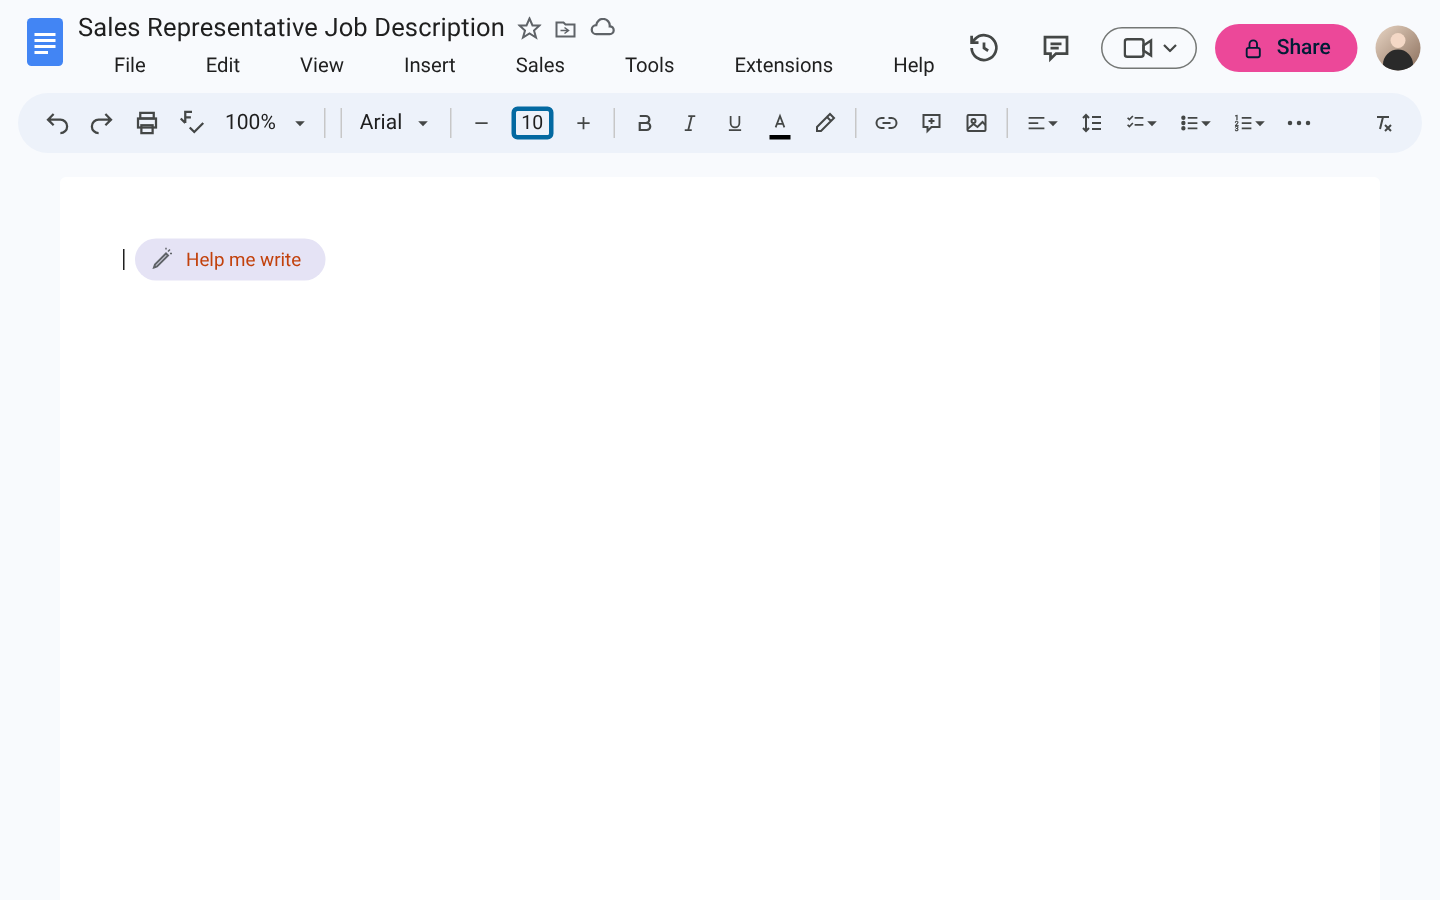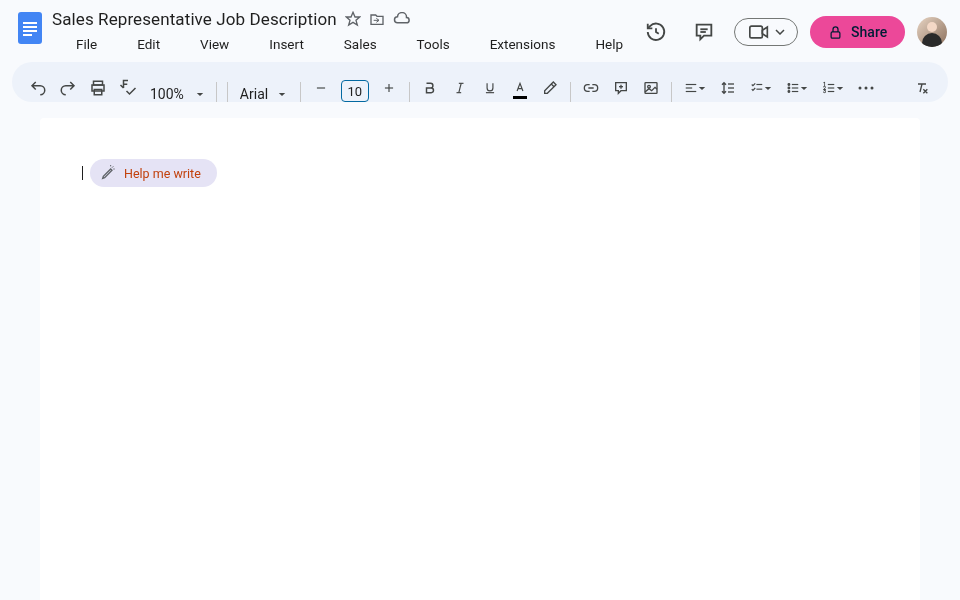--- a/index.html
+++ b/index.html
@@ -130,21 +130,21 @@
       height: 16px;
       background: #2a2a2a;
       border-radius: 10px 10px 0 0;
     }
     .toolbar {
       margin: 8px 12px 0 12px;
       background: #edf2fa;
       border-radius: 24px;
       height: 40px;
       display: flex;
-      align-items: flex-end;
+      align-items: center;
       padding: 0 12px;
       gap: 2px;
     }
     .tb-btn {
       display: flex;
       align-items: center;
       justify-content: center;
       min-width: 28px;
       height: 28px;
       border-radius: 4px;
@@ -160,21 +160,21 @@
     .tb-text {
       font-size: 14px;
       color: #1f1f1f;
       padding: 0 6px;
       display: flex;
       align-items: center;
       gap: 12px;
       cursor: pointer;
     }
     .font-size-box {
-      border: 1px solid #0369a1;
+      border: 3px solid #0369a1;
       border-radius: 4px;
       width: 28px;
       height: 22px;
       display: flex;
       align-items: center;
       justify-content: center;
       font-size: 13px;
       color: #1f1f1f;
       margin: 0 4px;
     }

